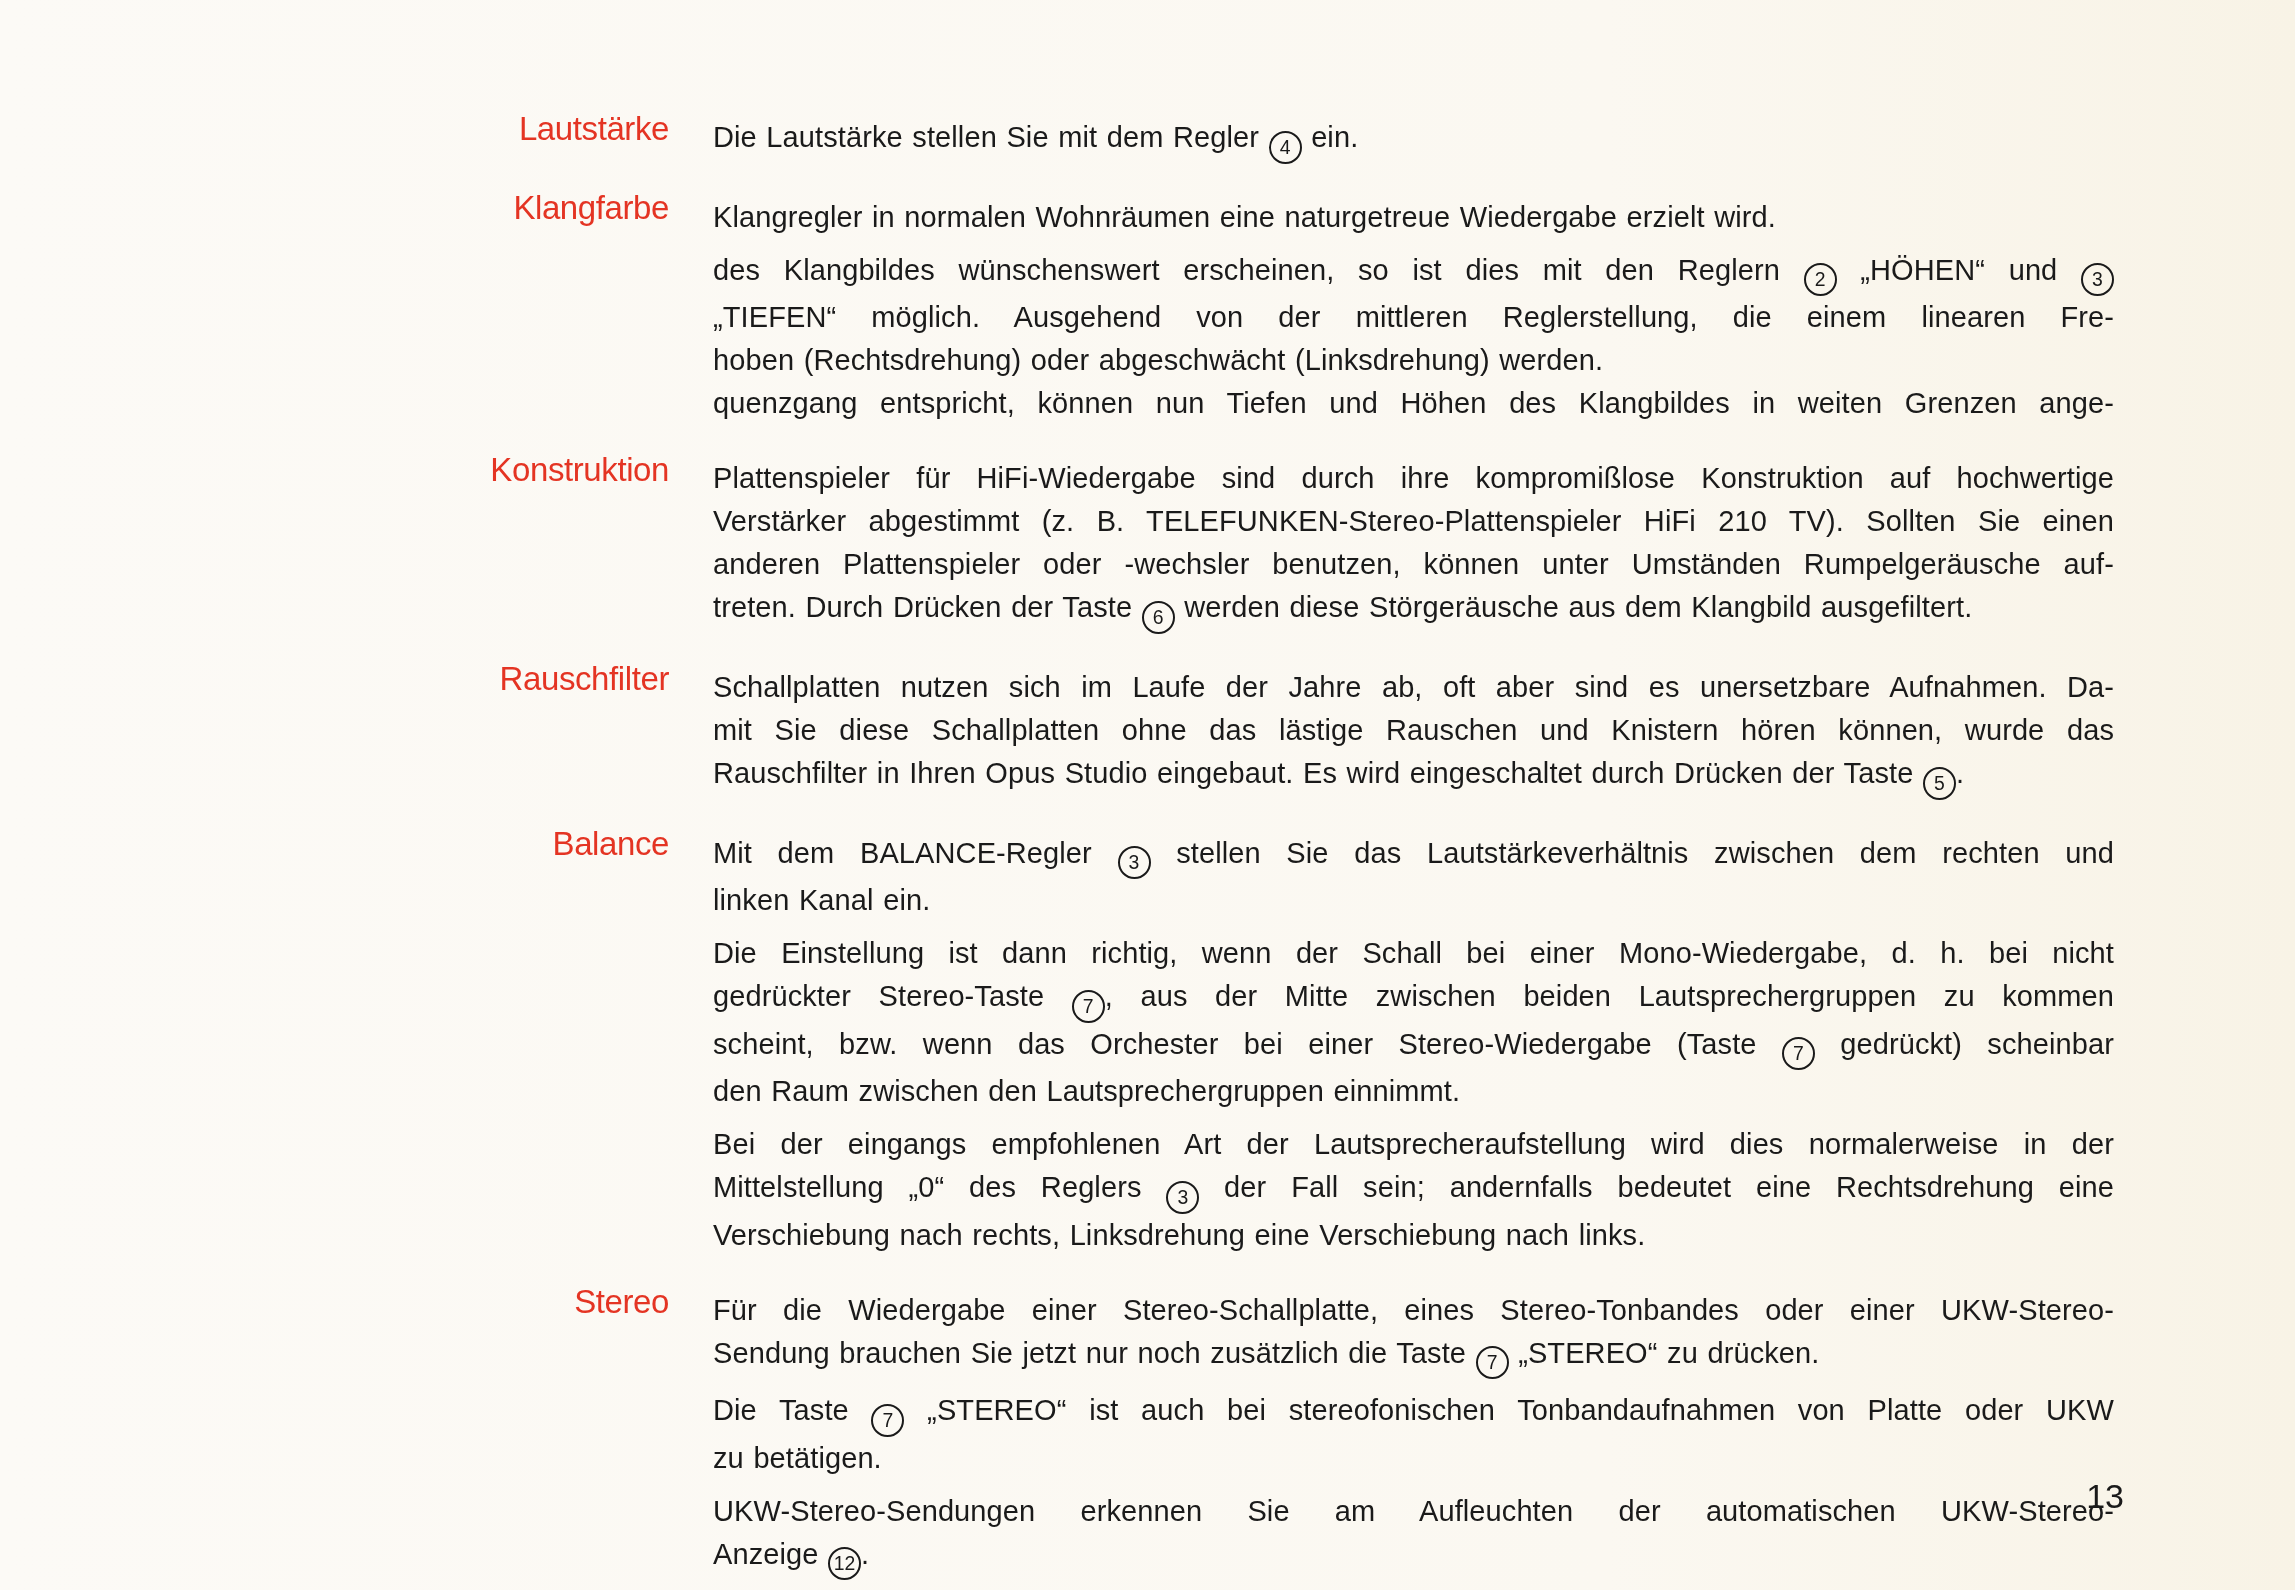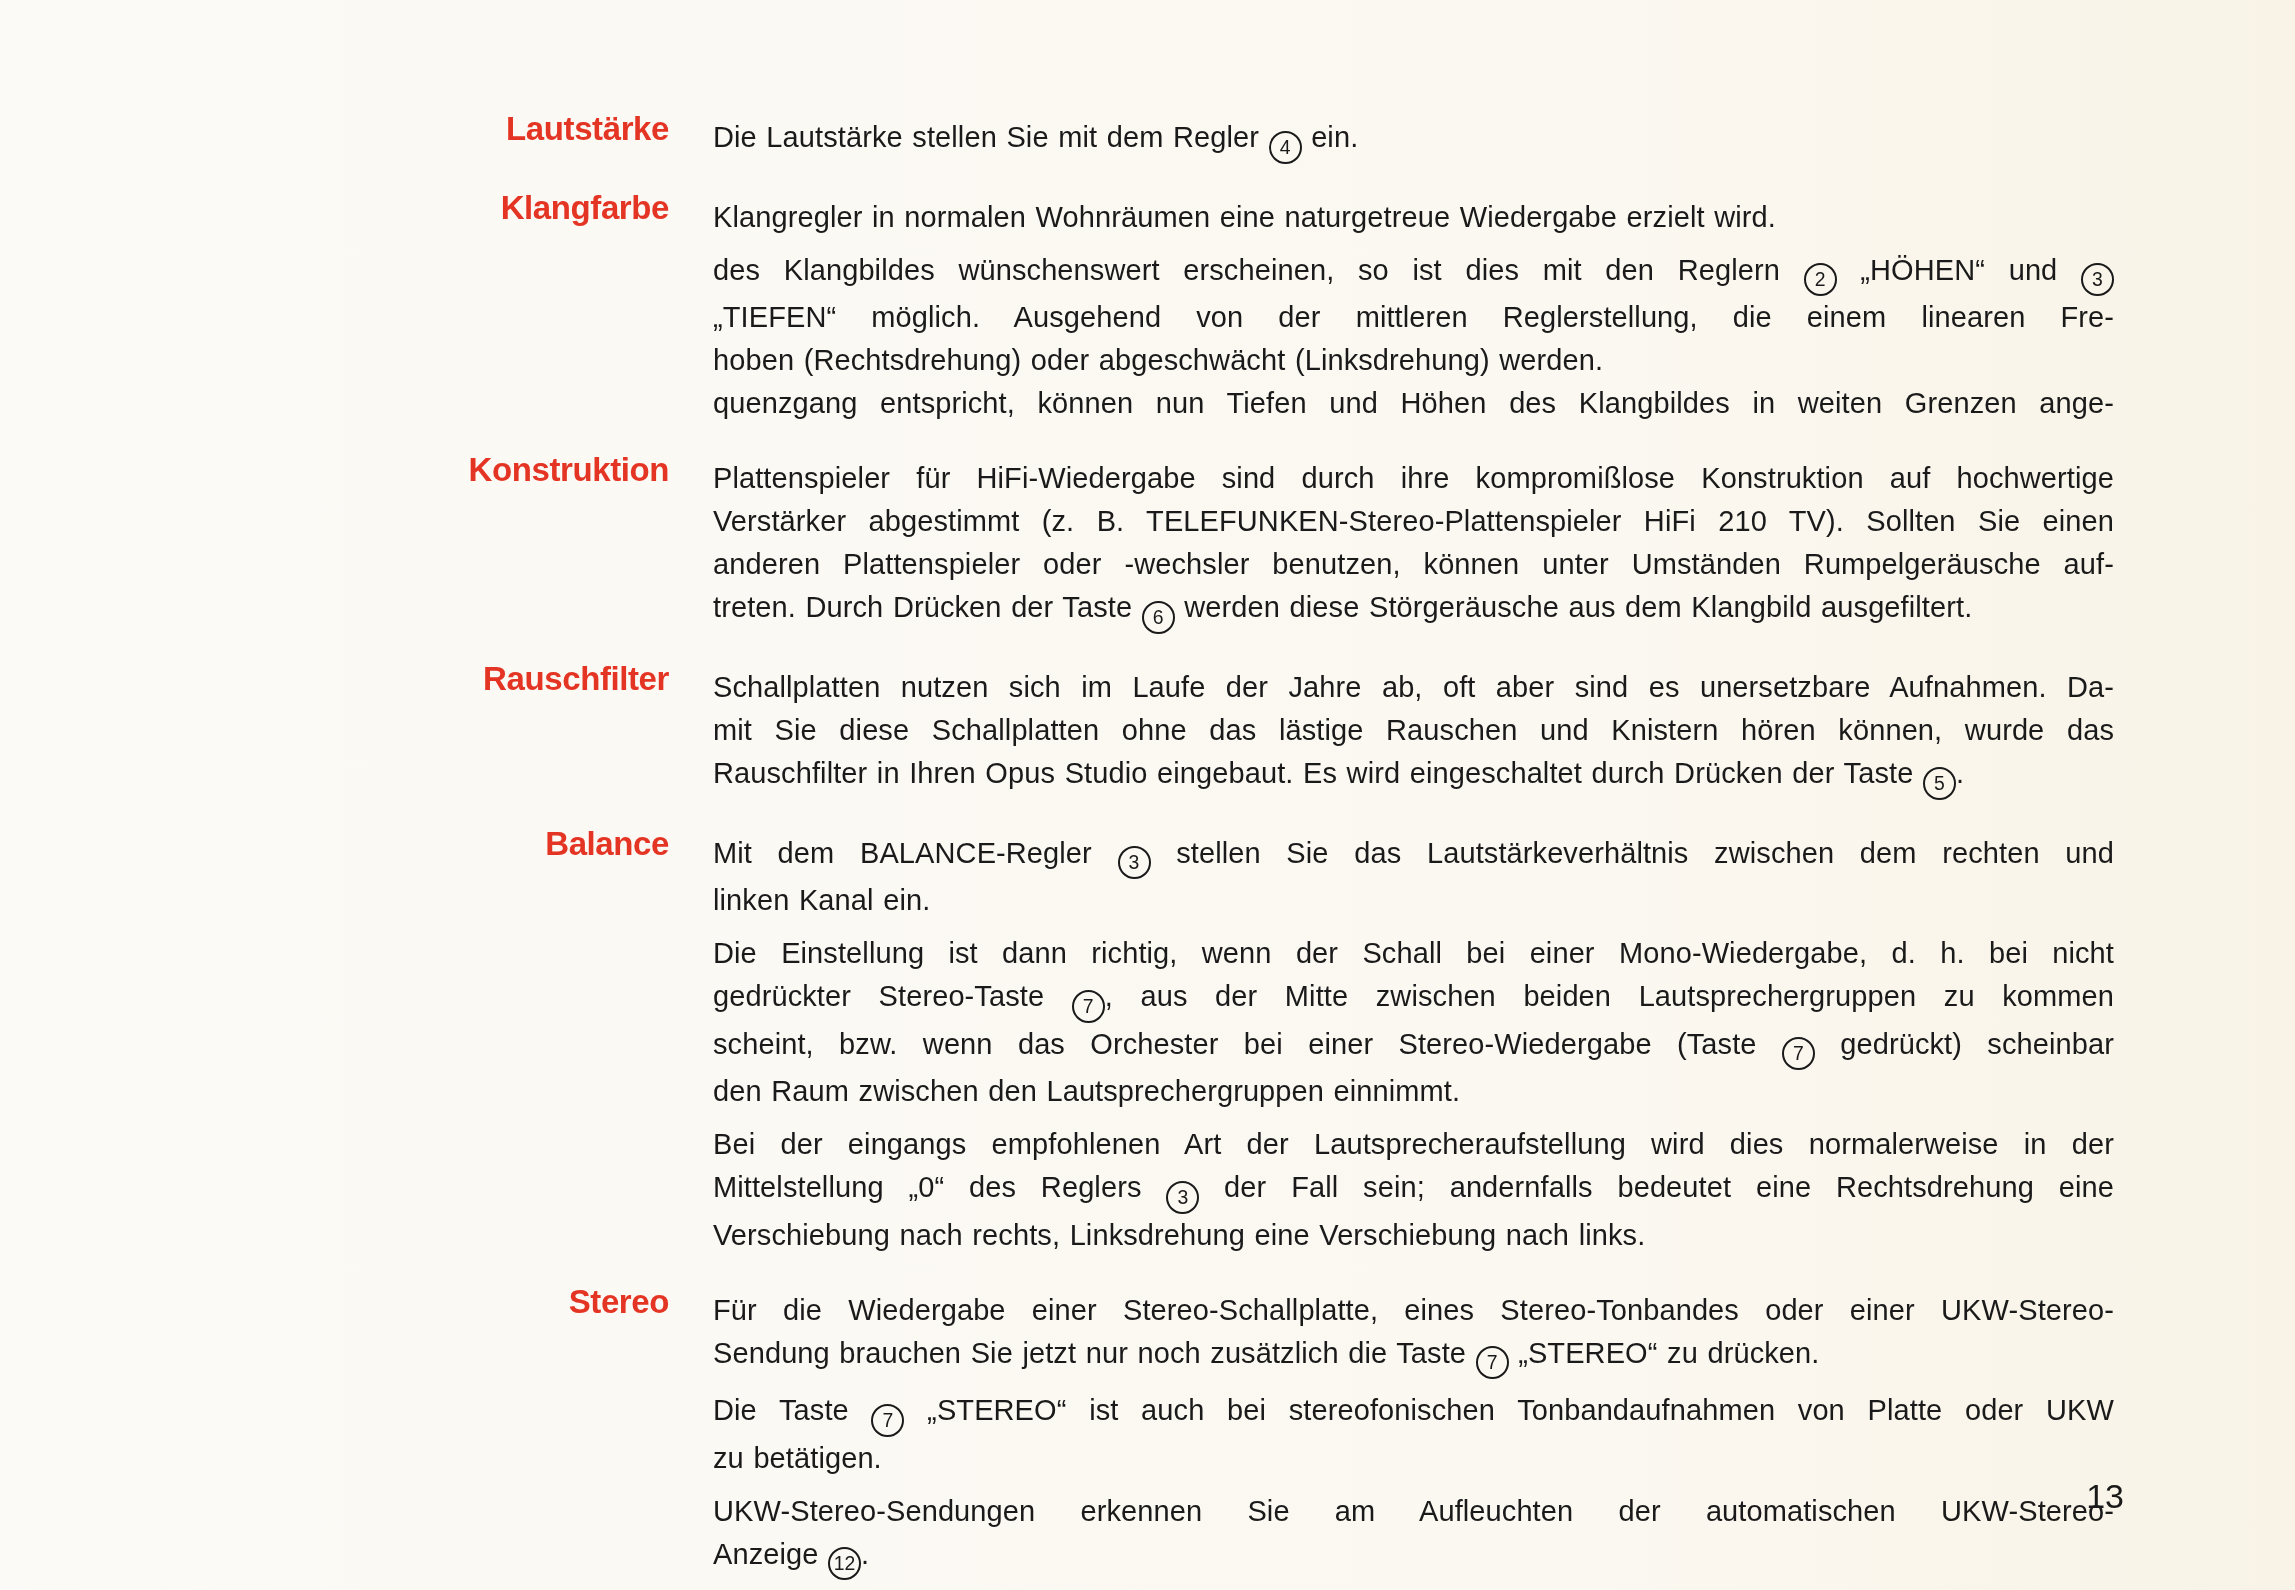--- a/index.html
+++ b/index.html
@@ -23,21 +23,21 @@
   }
   .section {
     display: grid;
     grid-template-columns: 669px 1421px;
     column-gap: 34px;
     margin-bottom: 12.2px;
   }
   .heading {
     text-align: right;
     font-size: 33px;
-    font-weight: bold;
+    font-weight: normal;
     line-height: 43px;
     letter-spacing: -0.4px;
     color: var(--accent, #e43423);
     position: relative;
     top: 0.7px;
   }
   .body-col {
     min-width: 0;
   }
   .block { margin: 10px; }

